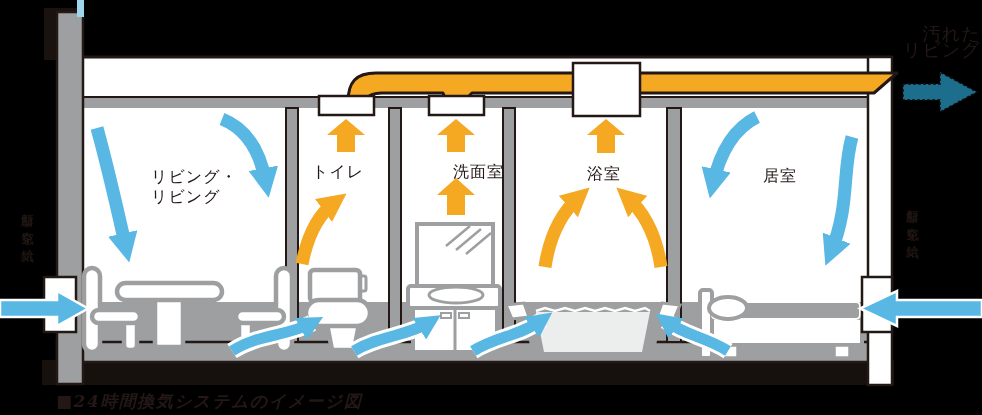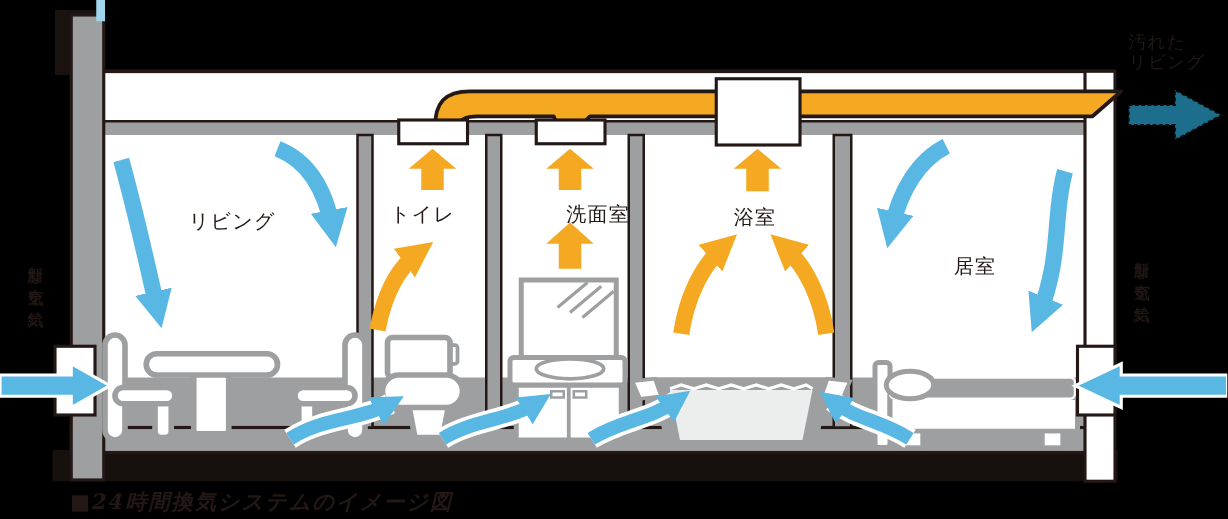--- a/index.html
+++ b/index.html
@@ -4,21 +4,21 @@
 <style>
   html,body{margin:0;padding:0;background:#000;}
   .stage{
     position:relative;width:982px;height:415px;background:#000000;
     overflow:hidden;font-family:"DejaVu Serif",serif;
   }
   .stage svg{position:absolute;left:0;top:0;display:block;}
   .label{position:absolute;color:#231815;white-space:nowrap;}
   .room-label{font-size:16px;letter-spacing:1px;line-height:20px;}
   .vtext{writing-mode:vertical-rl;text-orientation:upright;font-size:13px;letter-spacing:1px;height:120px;}
-  .exhaust-note{font-size:14px;line-height:16px;letter-spacing:1px;}
+  .exhaust-note{font-size:18px;line-height:16px;letter-spacing:1px;text-align:right;}
   .caption{font-size:17px;font-weight:600;letter-spacing:1.5px;}
 </style>
 </head>
 <body>
 
 <div class="stage">
 
 <svg width="982" height="415" viewBox="0 0 982 415">
   <defs>
     <marker id="headO" viewBox="0 0 10 10" refX="5" refY="5" markerWidth="2.2" markerHeight="2.2" orient="auto" markerUnits="strokeWidth">
@@ -144,26 +144,27 @@
 
   <path d="M 0,300 L 57,300 L 57,291 L 88,308.5 L 57,326 L 57,317 L 0,317 Z" fill="#58B7E3" stroke="#ffffff" stroke-width="2.5"></path>
   <path d="M 982,300 L 897,300 L 897,291 L 860,308.5 L 897,326 L 897,317 L 982,317 Z" fill="#58B7E3" stroke="#ffffff" stroke-width="2.5"></path>
 
   <path d="M 903,84 L 940,84 L 940,72 L 977,92 L 940,112 L 940,100 L 903,100 Z" fill="#1C6E8C" stroke="#0d0d0d" stroke-width="1.5" stroke-dasharray="3,2"></path>
 
   <rect x="77" y="0" width="7" height="17" fill="#9FD6EE"></rect>
 </svg>
 
 <div class="label room-label" style="left:151px;top:167px;">
+  <div>リビング・</div>
   <div>リビング</div>
 </div>
 <div class="label room-label" style="left:312px;top:162px;">トイレ</div>
 <div class="label room-label" style="left:453px;top:162px;">洗面室</div>
 <div class="label room-label" style="left:587px;top:164px;">浴室</div>
-<div class="label room-label" style="left:763px;top:166px;margin-top:37px;">居室</div>
+<div class="label room-label" style="left:763px;top:166px;">居室</div>
 
 <div class="label vtext" style="left:18px;top:203px;">新鮮な空気を給気</div>
 <div class="label vtext" style="left:903px;top:199px;">新鮮な空気を給気</div>
 
 <div class="label exhaust-note" style="left:903px;top:26px;">
   <div>汚れた</div>
   <div>リビング</div>
 </div>
 
 <div class="label caption" style="left:56px;top:390px;font-style:italic;">■24時間換気システムのイメージ図</div>

